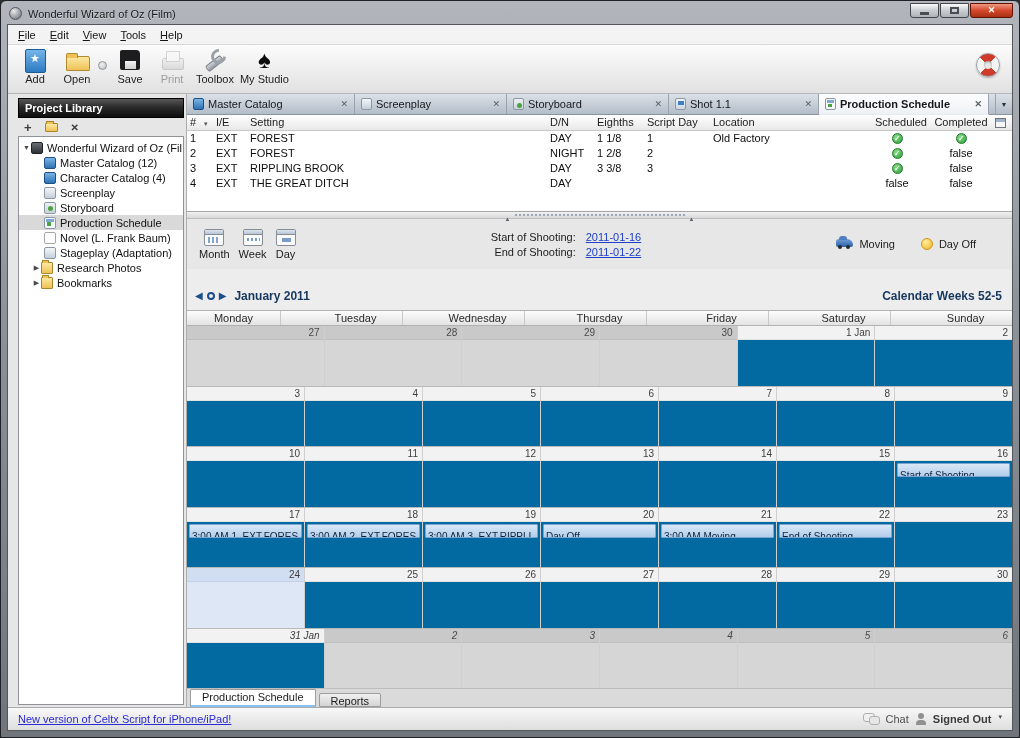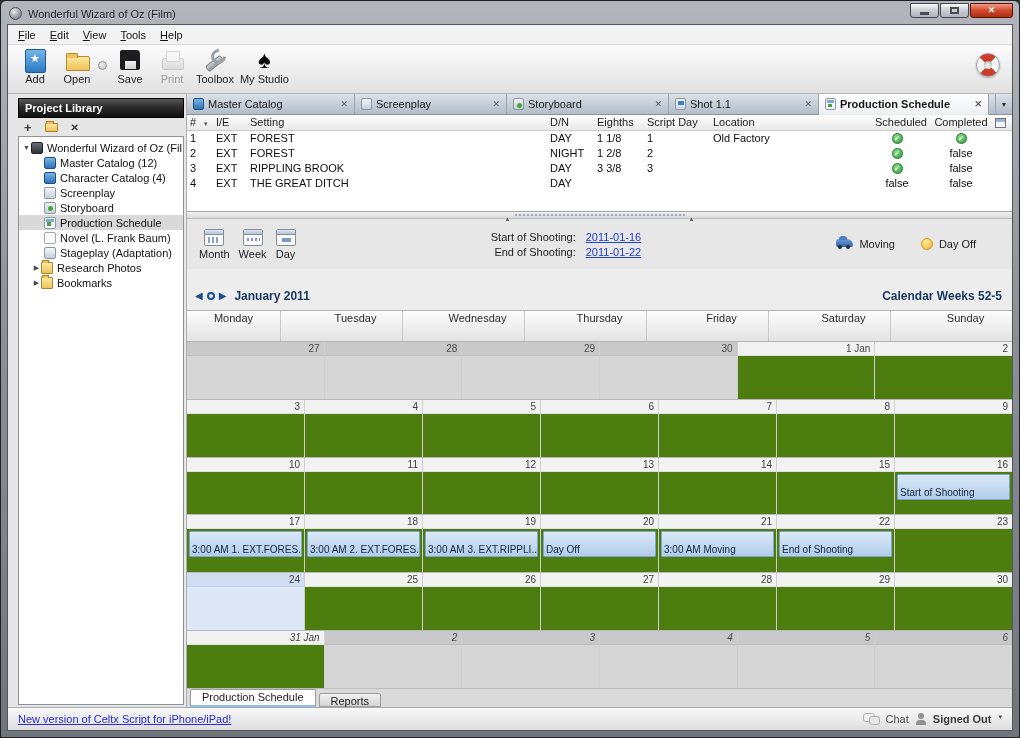--- a/index.html
+++ b/index.html
@@ -166,38 +166,38 @@
     background:radial-gradient(circle at 35% 30%,#ffee9a,#f0b32a); border:1px solid #cf9718; }
   
   .cal-spacer { height:13px; flex:none; background:#ededed; }
   .cal-title-row { height:28px; flex:none; display:flex; align-items:center; padding:0 8px; background:#ededed; }
   .nav { display:flex; align-items:center; gap:4px; }
   .nav-arrow { color:#1c4e8c; font-size:10px; line-height:10px; }
   .nav-today { width:8px; height:8px; border:2px solid #1c4e8c; border-radius:50%; }
   .month-title { margin-left:8px; font-weight:bold; font-size:12px; color:#17375e; }
   .weeks-label { margin-left:auto; font-weight:bold; font-size:12px; color:#17375e; padding-right:2px; }
   
-  .cal-dayheader { height:32px; flex:none; display:flex; border-top:1px solid #b2b2b2; border-bottom:1px solid #b2b2b2;
+  .cal-dayheader { height:16px; flex:none; display:flex; border-top:1px solid #b2b2b2; border-bottom:1px solid #b2b2b2;
     background:linear-gradient(#fcfcfc,#e3e3e3);gap:28px; }
   .cal-dh-cell { flex:1; text-align:center; color:#2b2b2b; line-height:15px; border-right:1px solid #c9c9c9; overflow:hidden; }
   .cal-dh-cell:last-child { border-right:none; }
   .cal-grid { flex:1; display:flex; flex-direction:column; min-height:0; background:#fff; }
   .cal-week { flex:1; display:flex; border-bottom:1px solid #b9b9b9; min-height:0; }
   .cal-week:last-child { border-bottom:none;font-style:italic; }
-  .cal-cell { flex:1; border-right:1px solid #cfcfcf; display:flex; flex-direction:column; overflow:hidden; background:#4d7c0f; }
+  .cal-cell { flex:1; border-right:1px solid #cfcfcf; display:flex; flex-direction:column; overflow:hidden; background:#0369a1; }
   .cal-cell:last-child { border-right:none; }
   .cal-cell.out { background:#d6d6d6; }
   .cal-num { height:14px; flex:none; text-align:right; padding:1px 4px 0; font-size:10px; color:#3e3e3e;
     background:#f2f2f2; border-bottom:1px solid #e2e2e2; }
   .out .cal-num { background:#c9c9c9; color:#4a4a4a; border-bottom-color:#bfbfbf; }
   .cal-cell.today { background:#dde7f6; }
   .today .cal-num { background:#d1ddf0; border-bottom-color:#c3d2ea; }
   .cal-event { flex:none; margin:2px 2px 0; height:13px; line-height:12px; font-size:10px; color:#10233c;
     background:linear-gradient(#dcearf8,#b5cfeb); background:linear-gradient(#dae8f7,#b2cdea);
-    border:1px solid #7aa5d4; border-radius:1px; padding:12px 2px; overflow:hidden; white-space:nowrap; }
+    border:1px solid #7aa5d4; border-radius:1px; padding:6px 2px; overflow:hidden; white-space:nowrap; }
   
   .bottom-tabs { height:19px; flex:none; background:#dadada; border-top:1px solid #bdbdbd;
     display:flex; align-items:flex-end; padding-left:3px; gap:3px; }
   .btab { height:14px; line-height:15px; padding:0 11px; color:#1c1c1c;
     background:linear-gradient(#f1f1f1,#d4d4d4); border:1px solid #9d9d9d; border-radius:2px 2px 0 0; }
   .btab.active { background:#fff; border-bottom:2px solid #8cc0ef; height:18px; }
   .statusbar { height:23px; flex:none; background:linear-gradient(#f8f8f8,#dedede); border-top:1px solid #aaa;
     display:flex; align-items:center; padding:0 10px; }
   .status-link { color:#2b2bd2; text-decoration:underline; }
   .status-right { margin-left:auto; display:flex; gap:7px; color:#4f4f4f; }

